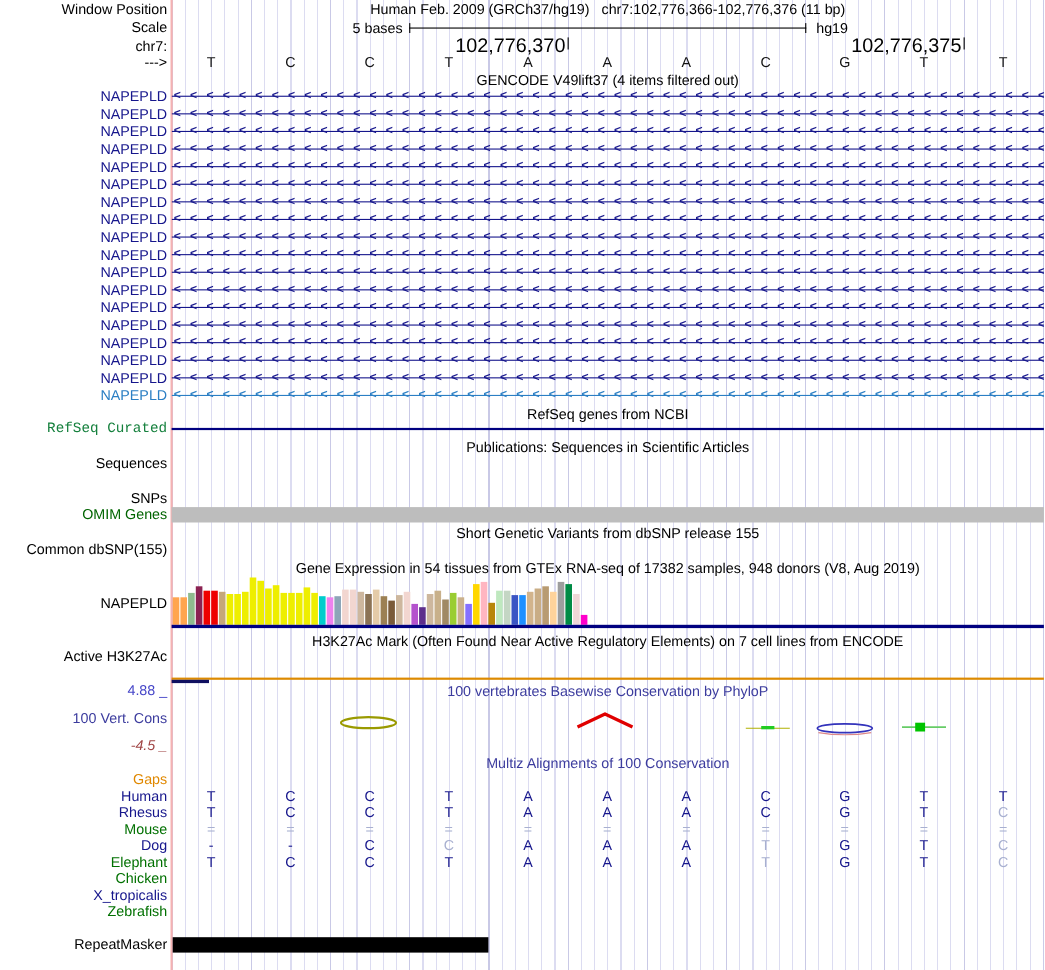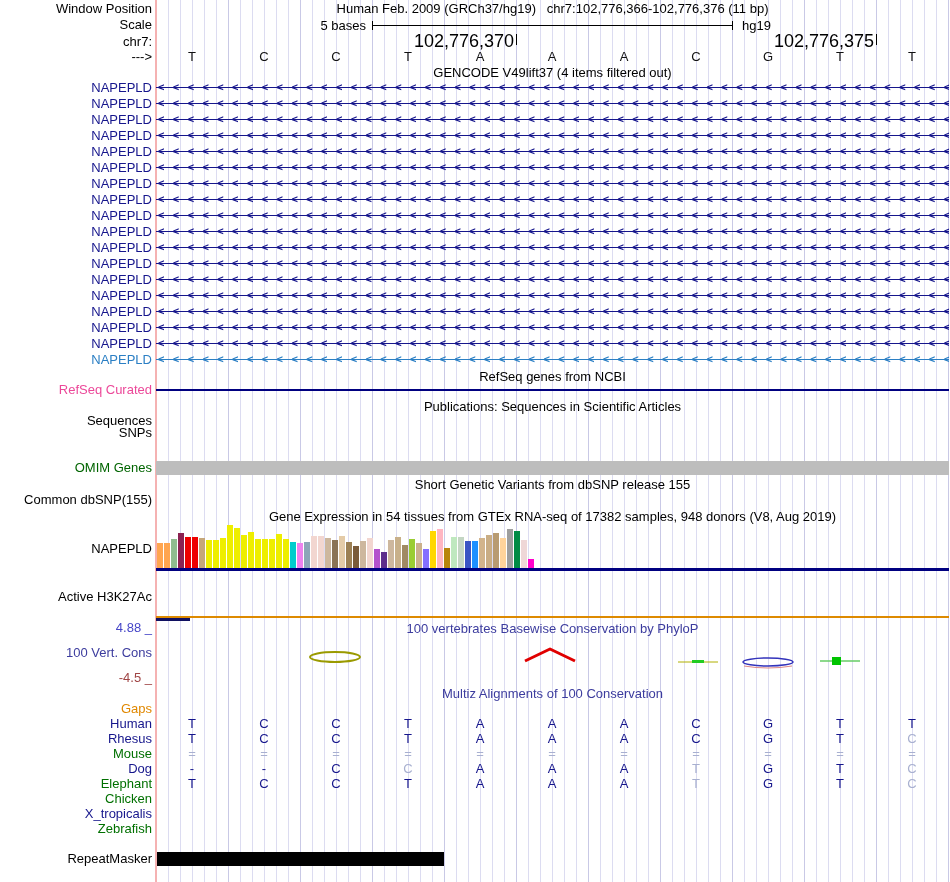--- a/index.html
+++ b/index.html
@@ -10,26 +10,26 @@
   }
   .abs { position:absolute; }
   .label {
     position:absolute; right:798px; white-space:nowrap;
     font-size:13px; line-height:14px; text-align:right;
   }
   .title {
     position:absolute; left:156px; width:793px; text-align:center;
     font-size:13px; line-height:14px; white-space:nowrap;
   }
-  .navy   { color:#ec4899; }
+  .navy   { color:#15803d;font-family:Liberation Mono, monospace; }
   .omimgreen { color:#006400; }
   .orange { color:#E08800; }
   .slate  { color:#3C3C9E; }
   .tickblue { color:#4646C8; }
-  .tickmaroon { color:#A04545; }
+  .tickmaroon { color:#A04545;font-style:italic; }
   .black { color:#000; }
 
   #gridlines {
     position:absolute; left:156px; top:0; width:793px; height:882px;
     background:
       repeating-linear-gradient(to right, #C9C9E6 0 1px, transparent 1px 72px),
       repeating-linear-gradient(to right, #DCDCF1 0 1px, transparent 1px 12px);
   }
   #pink-line { position:absolute; left:155px; top:0; width:2px; height:882px; background:#F5B2B2; }
 
@@ -171,21 +171,21 @@
         <span class="arrows">&lt;&lt;&lt;&lt;&lt;&lt;&lt;&lt;&lt;&lt;&lt;&lt;&lt;&lt;&lt;&lt;&lt;&lt;&lt;&lt;&lt;&lt;&lt;&lt;&lt;&lt;&lt;&lt;&lt;&lt;&lt;&lt;&lt;&lt;&lt;&lt;&lt;&lt;&lt;&lt;&lt;&lt;&lt;&lt;&lt;&lt;&lt;&lt;&lt;&lt;&lt;&lt;&lt;&lt;</span>
       </div>
     </div>
 
   <div class="title black" style="top:370px">RefSeq genes from NCBI</div>
   <div class="label navy" style="top:383px">RefSeq Curated</div>
   <div class="hline" style="top:389px; height:2px; background:#000080;"></div>
 
   <div class="title black" style="top:400px">Publications: Sequences in Scientific Articles</div>
   <div class="label black" style="top:414px">Sequences</div>
-  <div class="label black" style="top:426px">SNPs</div>
+  <div class="label black" style="top:446px">SNPs</div>
 
   <div class="label omimgreen" style="top:461px">OMIM Genes</div>
   <div class="hline" style="top:461px; height:14px; background:#BDBDBD;"></div>
 
   <div class="title black" style="top:478px">Short Genetic Variants from dbSNP release 155</div>
   <div class="label black" style="top:493px">Common dbSNP(155)</div>
 
   <div class="title black" style="top:510px">Gene Expression in 54 tissues from GTEx RNA-seq of 17382 samples, 948 donors (V8, Aug 2019)</div>
   <div class="label black" style="top:542px">NAPEPLD</div>
   <div id="gtex-bars">
@@ -239,20 +239,21 @@
       <div class="gtex-bar" style="left: 486px; top: 535px; height: 33px; background: rgb(201, 173, 133);"></div>
       <div class="gtex-bar" style="left: 493px; top: 533px; height: 35px; background: rgb(184, 155, 114);"></div>
       <div class="gtex-bar" style="left: 500px; top: 538px; height: 30px; background: rgb(255, 211, 155);"></div>
       <div class="gtex-bar" style="left: 507px; top: 529px; height: 39px; background: rgb(158, 158, 158);"></div>
       <div class="gtex-bar" style="left: 514px; top: 531px; height: 37px; background: rgb(0, 139, 69);"></div>
       <div class="gtex-bar" style="left: 521px; top: 540px; height: 28px; background: rgb(239, 215, 215);"></div>
       <div class="gtex-bar" style="left: 528px; top: 559px; height: 9px; background: rgb(255, 0, 204);"></div>
     </div>
   <div class="hline" style="top:568px; height:3px; background:#000080;"></div>
 
+  <div class="title black" style="top:576px">H3K27Ac Mark (Often Found Near Active Regulatory Elements) on 7 cell lines from ENCODE</div>
   <div class="label black" style="top:590px">Active H3K27Ac</div>
   <div class="hline" style="top:616px; height:2px; background:#DD8A00;"></div>
   <div class="abs" style="left:156px; top:618px; width:34px; height:3px; background:#101060;"></div>
 
   <div class="title slate" style="top:622px">100 vertebrates Basewise Conservation by PhyloP</div>
   <div class="label tickblue" style="top:621px">4.88 _</div>
   <div class="label slate" style="top:646px">100 Vert. Cons</div>
   <div class="label tickmaroon" style="top:671px">-4.5 _</div>
   <svg class="abs" style="left:156px; top:620px;" width="793" height="66" viewBox="0 0 793 66">
     <ellipse cx="179" cy="37" rx="25" ry="5" fill="none" stroke="#9A9A00" stroke-width="2"></ellipse>

